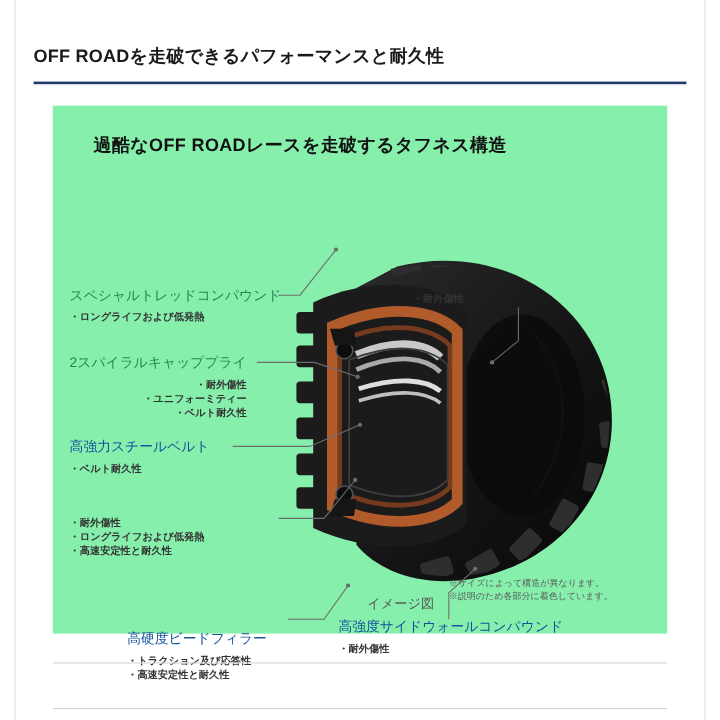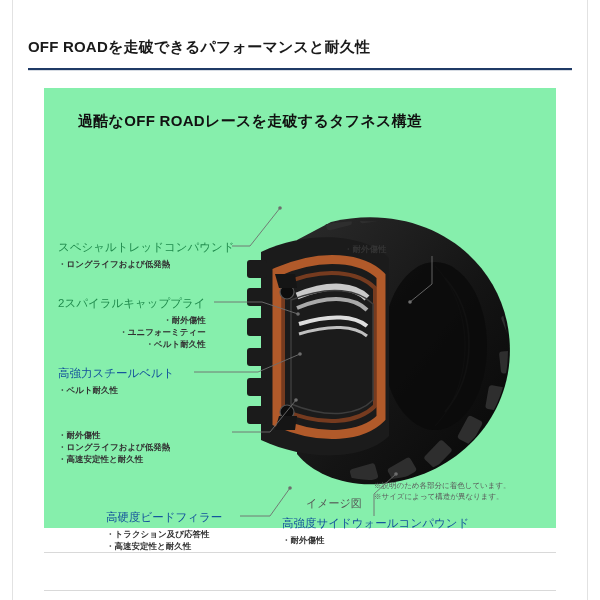--- a/index.html
+++ b/index.html
@@ -114,21 +114,21 @@
     color: #333333;
     line-height: 12px;
     white-space: nowrap;
   }
 
   
   .c-tread    { left: 14px; top: 152px; }
   .c-spiral   { left: 14px; top: 208px; text-align: right; }
   .c-steel    { left: 14px; top: 278px; }
   .c-ply      { left: 14px; top: 338px; }
-  .c-bead     { left: 62px; top: 422px; }
+  .c-bead     { left: 62px; top: 438px; }
   .c-buttress { left: 300px; top: 152px; }
   .c-sidewall { left: 238px; top: 428px; }
 
   
   .leaders { position: absolute; left: 0; top: 0; width: 512px; height: 440px; pointer-events: none; }
 
   
   .image-note {
     position: absolute;
     left: 262px;
@@ -311,22 +311,22 @@
     <div class="callout c-sidewall">
       <div class="c-head navy">高強度サイドウォールコンパウンド</div>
       <ul>
         <li>・耐外傷性</li>
       </ul>
     </div>
 
     <div class="image-note">イメージ図</div>
 
     <div class="notes">
+      <div>※サイズによって構造が異なります。</div>
       <div>※説明のため各部分に着色しています。</div>
-      <div>※サイズによって構造が異なります。</div>
     </div>
 
   </div>
 
   <div class="bottom-rule one"></div>
   <div class="bottom-rule two"></div>
 
 </div>
 
 </body></html>

